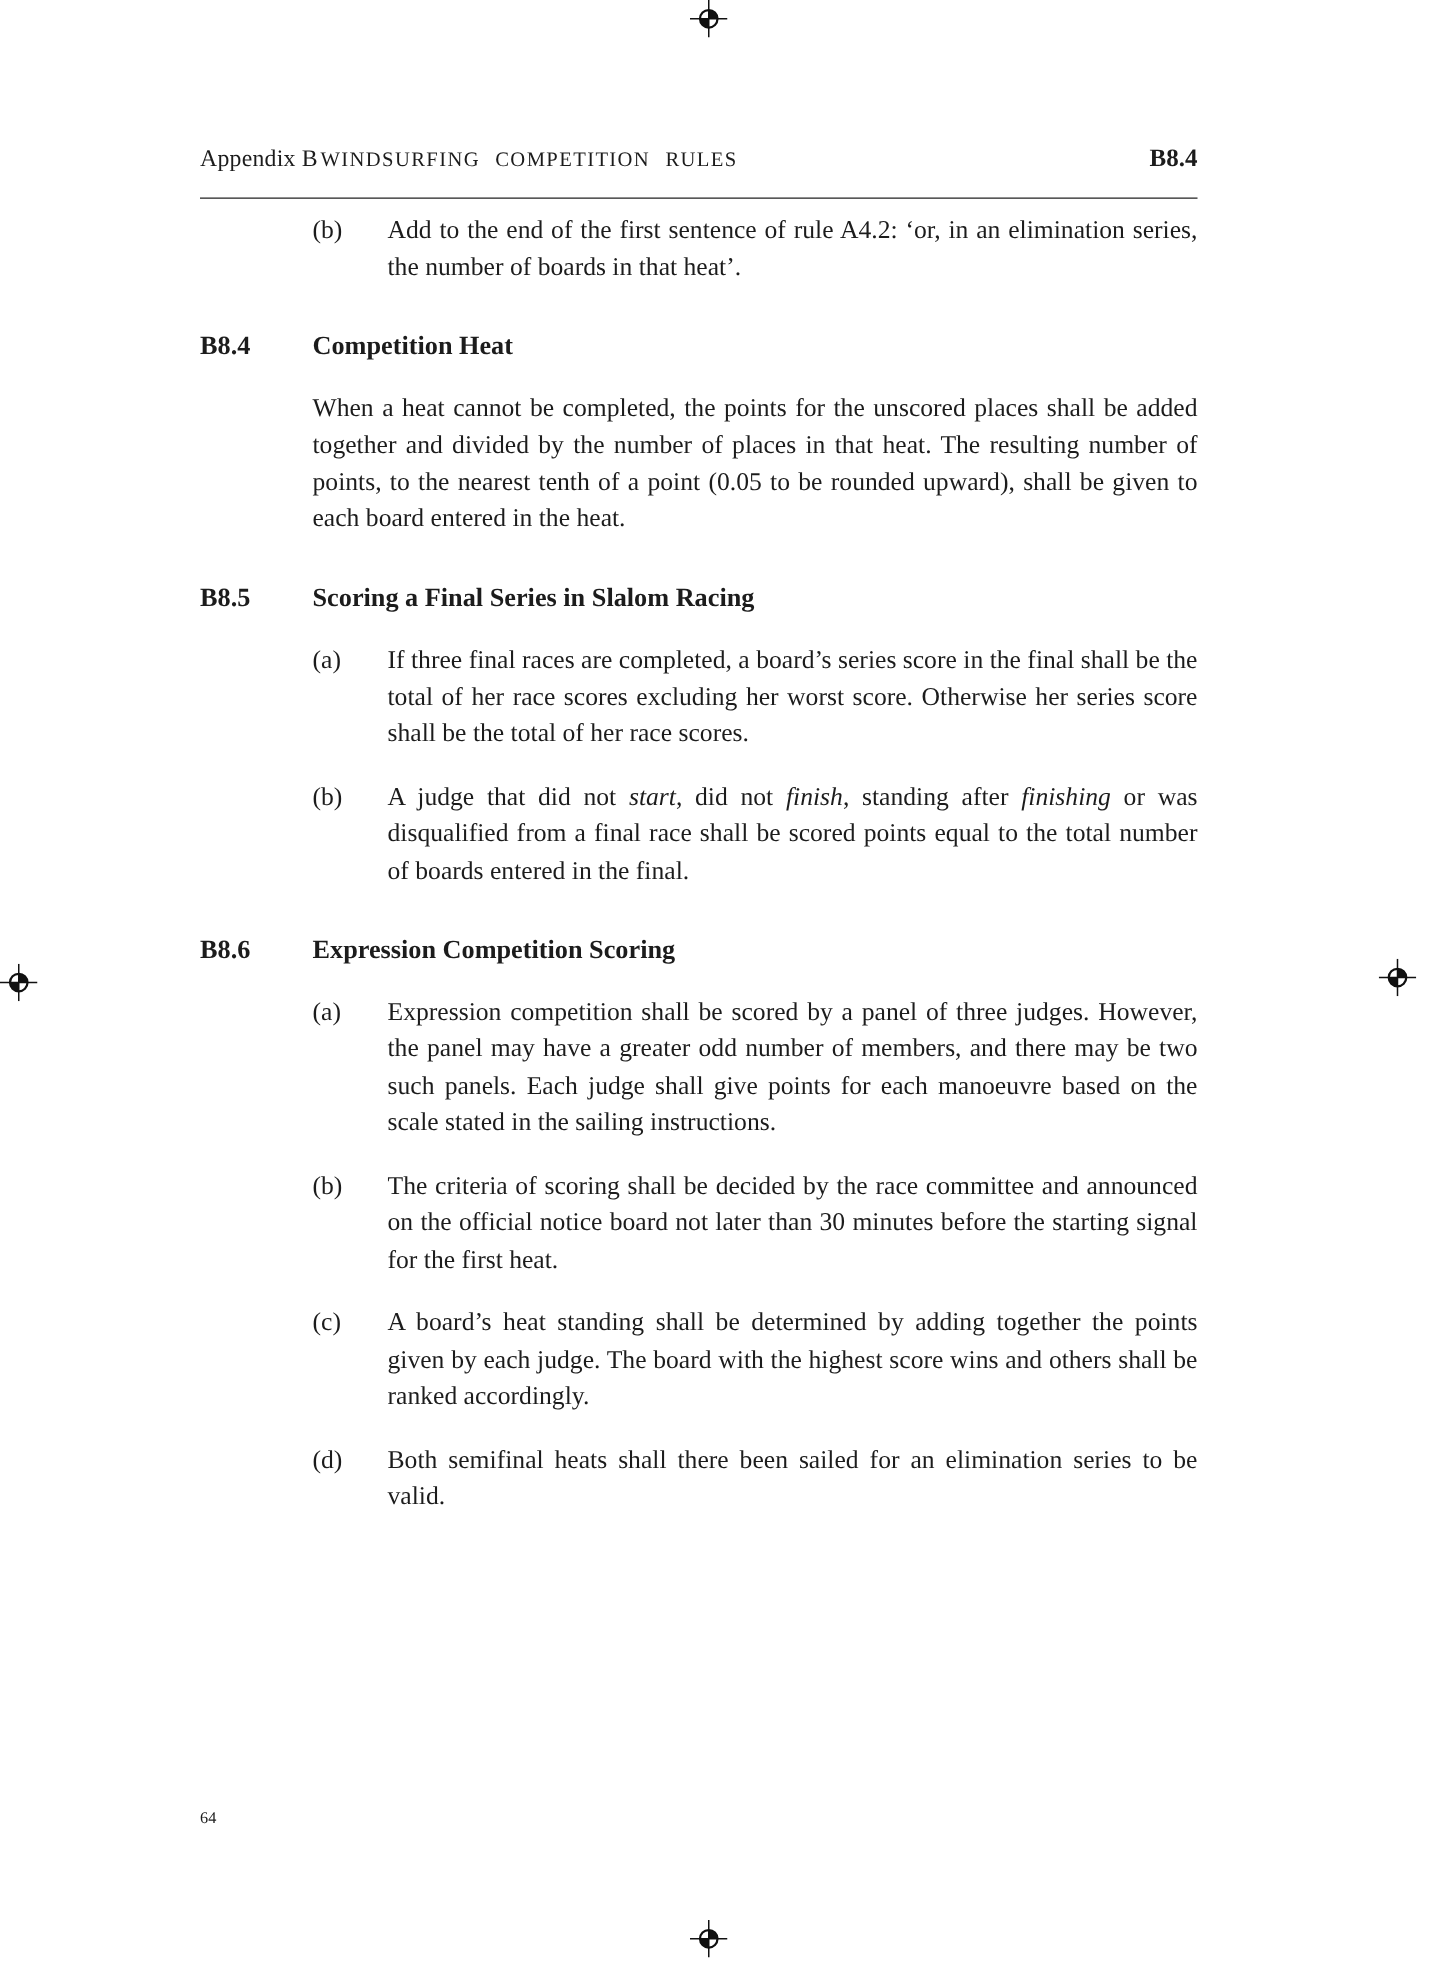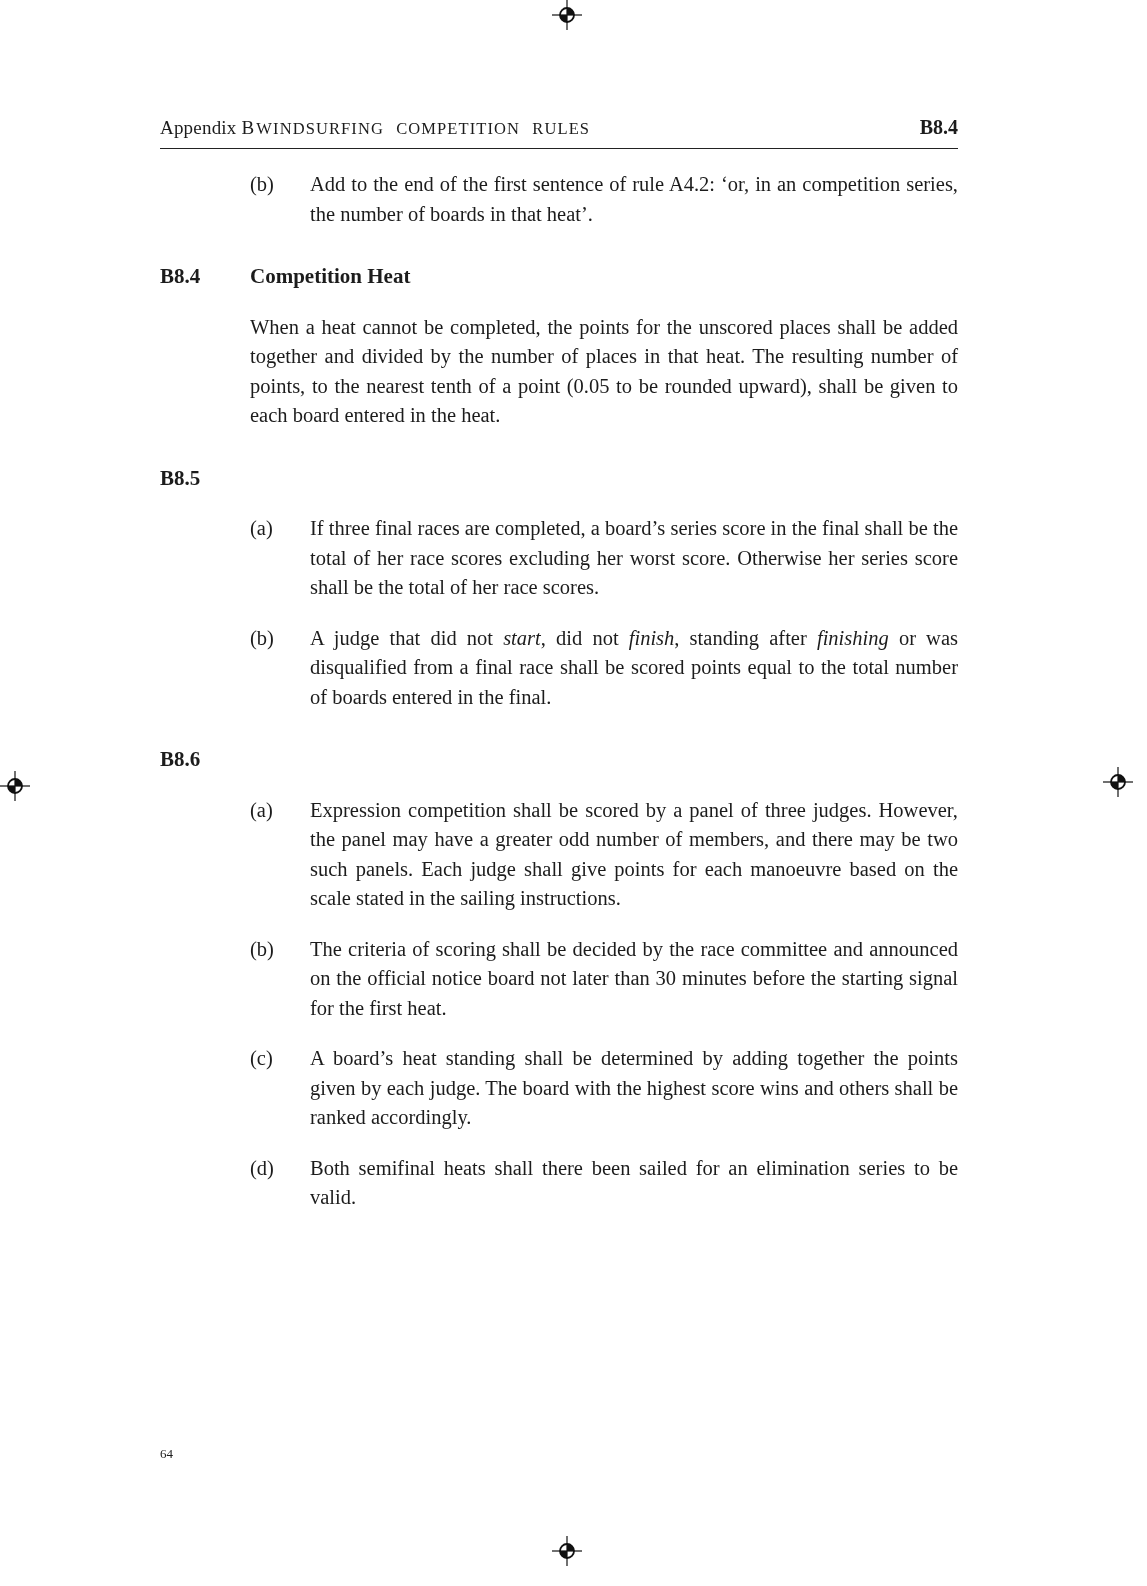--- a/index.html
+++ b/index.html
@@ -15,21 +15,21 @@
   .regmark { position: absolute; width: 30px; height: 30px; }
   .regmark-top    { left: 552px; top: 0px; }
   .regmark-bottom { left: 552px; top: 1536px; }
   .regmark-left   { left: 0px;   top: 771px; }
   .regmark-right  { left: 1103px; top: 767px; }
 
   
   .page-header {
     position: absolute; left: 160px; top: 116px; width: 798px;
     border-bottom: 1.6px solid #222;
-    padding-bottom: 9px;
+    padding-bottom: 19px;
     display: flex; align-items: baseline; justify-content: space-between;
   }
   .header-left { display: flex; align-items: baseline; }
   .appendix-label { font-size: 19px; letter-spacing: 0.2px; }
   .running-title {
     font-size: 16.5px; letter-spacing: 1.1px; word-spacing: 7px;
     margin-left: 2px;
   }
   .rule-ref { font-size: 20px; font-weight: bold; }
 
@@ -91,48 +91,50 @@
       <span class="running-title">WINDSURFING COMPETITION RULES</span>
     </div>
     <div class="rule-ref">B8.4</div>
   </div>
 
   <div class="content">
 
     <div class="indented">
       <div class="item">
         <div class="item-label">(b)</div>
-        <div class="item-text">Add to the end of the first sentence of rule A4.2: ‘or, in an competition series, the number of boards in that heat’.</div>
+        <div class="item-text">Add to the end of the first sentence of rule A4.2: ‘or, in an elimination series, the number of boards in that heat’.</div>
       </div>
     </div>
 
     <div class="sec-head">
       <div class="sec-num">B8.4</div>
       <div class="sec-title">Competition Heat</div>
     </div>
     <div class="sec-body">
       <p class="para">When a heat cannot be completed, the points for the unscored places shall be added together and divided by the number of places in that heat. The resulting number of points, to the nearest tenth of a point (0.05 to be rounded upward), shall be given to each board entered in the heat.</p>
     </div>
 
     <div class="sec-head">
       <div class="sec-num">B8.5</div>
+      <div class="sec-title">Scoring a Final Series in Slalom Racing</div>
     </div>
     <div class="sec-body">
       <div class="item">
         <div class="item-label">(a)</div>
         <div class="item-text">If three final races are completed, a board’s series score in the final shall be the total of her race scores excluding her worst score. Otherwise her series score shall be the total of her race scores.</div>
       </div>
       <div class="item">
         <div class="item-label">(b)</div>
         <div class="item-text"><span>A judge that did not </span><span class="it">start</span><span>, did not </span><span class="it">finish</span><span>, standing after </span><span class="it">finishing</span><span> or was disqualified from a final race shall be scored points equal to the total number of boards entered in the final.</span></div>
       </div>
     </div>
 
     <div class="sec-head">
       <div class="sec-num">B8.6</div>
+      <div class="sec-title">Expression Competition Scoring</div>
     </div>
     <div class="sec-body">
       <div class="item">
         <div class="item-label">(a)</div>
         <div class="item-text">Expression competition shall be scored by a panel of three judges. However, the panel may have a greater odd number of members, and there may be two such panels. Each judge shall give points for each manoeuvre based on the scale stated in the sailing instructions.</div>
       </div>
       <div class="item">
         <div class="item-label">(b)</div>
         <div class="item-text">The criteria of scoring shall be decided by the race committee and announced on the official notice board not later than 30 minutes before the starting signal for the first heat.</div>
       </div>

